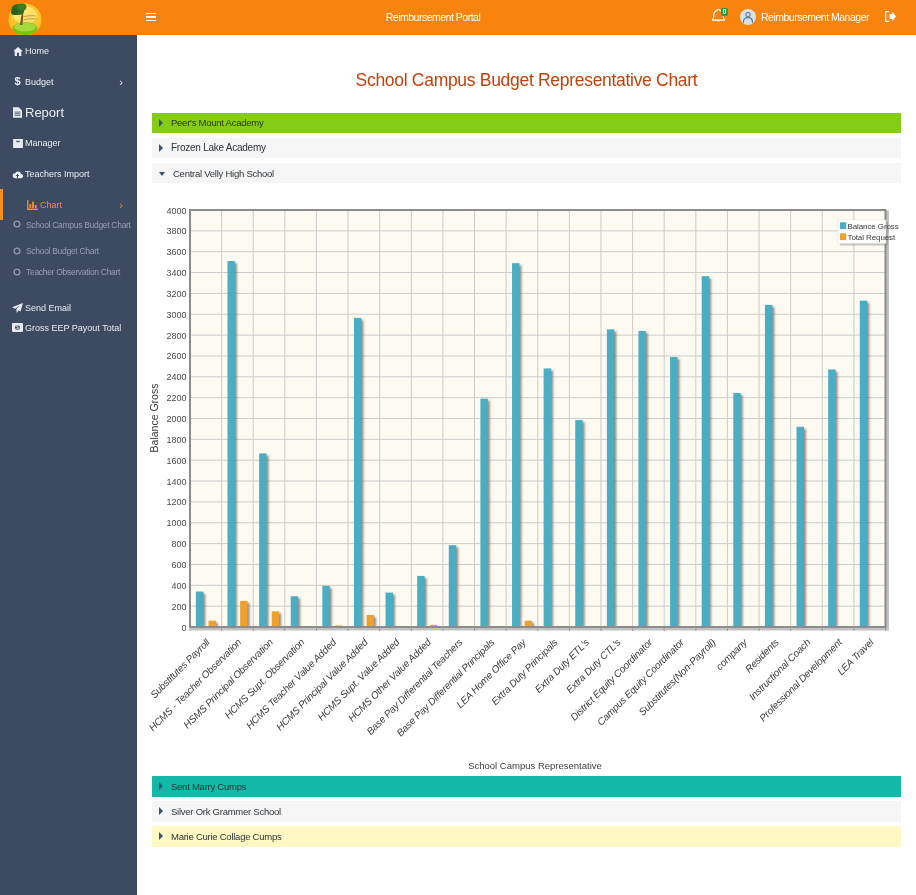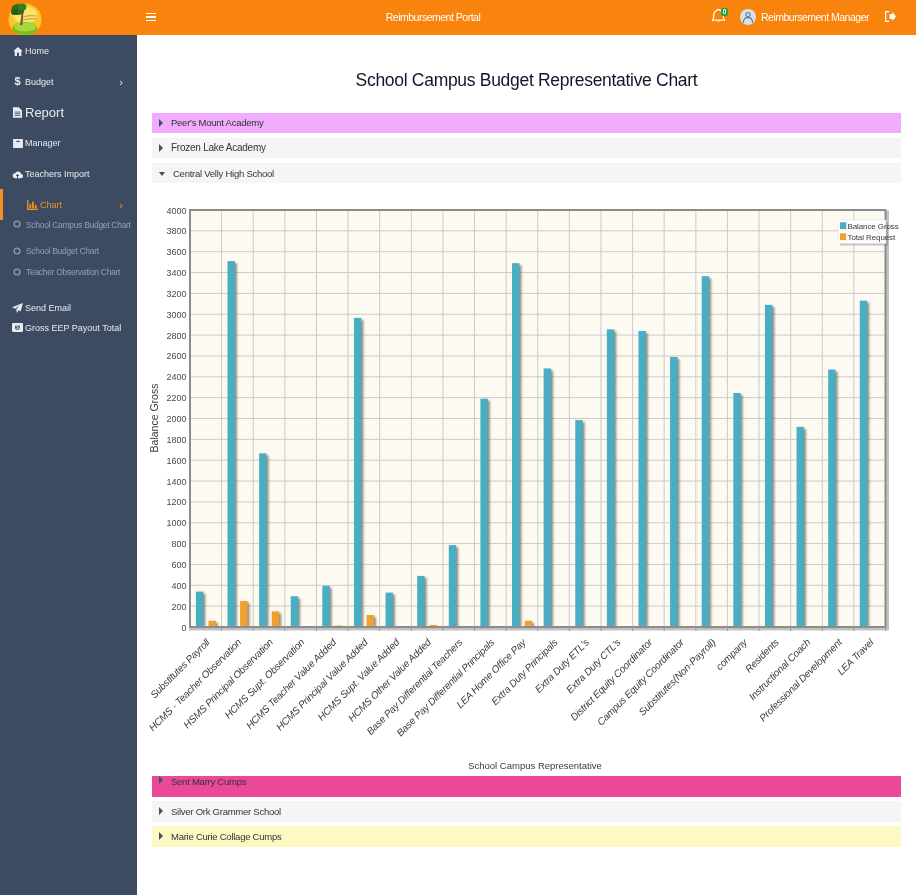--- a/index.html
+++ b/index.html
@@ -131,34 +131,34 @@
 <div style="position:absolute;left:0;top:312.6px;width:137px;height:30.7px;padding-left:12px;box-sizing:border-box;display:flex;align-items:center;color:#e8ecf0;font-size:9px;letter-spacing:0px;white-space:nowrap">
     <span style="width:11px;display:inline-flex;justify-content:center;margin-right:2px">
       <svg width="11" height="9" viewBox="0 0 15 12">
         <rect x="0" y="0" width="15" height="12" rx="1.5" fill="#e8ecf0"></rect>
         <circle cx="7.5" cy="6" r="3.4" fill="#3c4a62"></circle>
         <text x="7.5" y="8.5" text-anchor="middle" font-family="Liberation Sans" font-size="7" fill="#e8ecf0">$</text>
       </svg>
     </span>
     <span>Gross EEP Payout Total</span>
   </div>
-<div style="position:absolute;left:137px;top:70px;width:779px;text-align:center;font-size:17.5px;color:#0f172a;letter-spacing:-0.3px">School Campus Budget Representative Chart</div>
-<div style="position:absolute;left:152px;top:112.5px;width:749px;height:20.5px;background:#f0abfc;display:flex;align-items:center;padding-left:7px;box-sizing:border-box;font-size:9.5px;letter-spacing:-0.25px;color:#2f353a">
+<div style="position:absolute;left:137px;top:70px;width:779px;text-align:center;font-size:17.5px;color:#c2410c;letter-spacing:-0.3px">School Campus Budget Representative Chart</div>
+<div style="position:absolute;left:152px;top:112.5px;width:749px;height:20.5px;background:#84cc16;display:flex;align-items:center;padding-left:7px;box-sizing:border-box;font-size:9.5px;letter-spacing:-0.25px;color:#2f353a">
     <span style="display:inline-block;width:0;height:0;border-left:4.5px solid #335574;border-top:4px solid transparent;border-bottom:4px solid transparent;margin-right:8px;"></span>
     <span>Peer's Mount Academy</span>
   </div>
 <div style="position:absolute;left:152px;top:137.7px;width:749px;height:20.5px;background:#f5f5f5;display:flex;align-items:center;padding-left:7px;box-sizing:border-box;font-size:10px;letter-spacing:-0.25px;color:#2f353a">
     <span style="display:inline-block;width:0;height:0;border-left:4.5px solid #335574;border-top:4px solid transparent;border-bottom:4px solid transparent;margin-right:8px;"></span>
     <span>Frozen Lake Academy</span>
   </div>
 <div style="position:absolute;left:152px;top:162.9px;width:749px;height:20.5px;background:#f5f5f5;display:flex;align-items:center;padding-left:7px;box-sizing:border-box;font-size:9.5px;letter-spacing:-0.25px;color:#2f353a">
     <span style="display:inline-block;width:0;height:0;border-top:4px solid #335574;border-left:3.2px solid transparent;border-right:3.2px solid transparent;margin-right:8px;position:relative;top:1px;"></span>
     <span>Central Velly High School</span>
   </div>
-<div style="position:absolute;left:152px;top:776px;width:749px;height:20.5px;background:#ec4899;display:flex;padding-left:7px;box-sizing:border-box;font-size:9.5px;letter-spacing:-0.25px;color:#2f353a">
+<div style="position:absolute;left:152px;top:776px;width:749px;height:20.5px;background:#14b8a6;display:flex;align-items:center;padding-left:7px;box-sizing:border-box;font-size:9.5px;letter-spacing:-0.25px;color:#2f353a">
     <span style="display:inline-block;width:0;height:0;border-left:4.5px solid #335574;border-top:4px solid transparent;border-bottom:4px solid transparent;margin-right:8px;"></span>
     <span>Sent Marry Cumps</span>
   </div>
 <div style="position:absolute;left:152px;top:801px;width:749px;height:20.5px;background:#f5f5f5;display:flex;align-items:center;padding-left:7px;box-sizing:border-box;font-size:9.5px;letter-spacing:-0.25px;color:#2f353a">
     <span style="display:inline-block;width:0;height:0;border-left:4.5px solid #335574;border-top:4px solid transparent;border-bottom:4px solid transparent;margin-right:8px;"></span>
     <span>Silver Ork Grammer School</span>
   </div>
 <div style="position:absolute;left:152px;top:826px;width:749px;height:20.5px;background:#fef9c3;display:flex;align-items:center;padding-left:7px;box-sizing:border-box;font-size:9.5px;letter-spacing:-0.25px;color:#2f353a">
     <span style="display:inline-block;width:0;height:0;border-left:4.5px solid #335574;border-top:4px solid transparent;border-bottom:4px solid transparent;margin-right:8px;"></span>
     <span>Marie Curie Collage Cumps</span>

